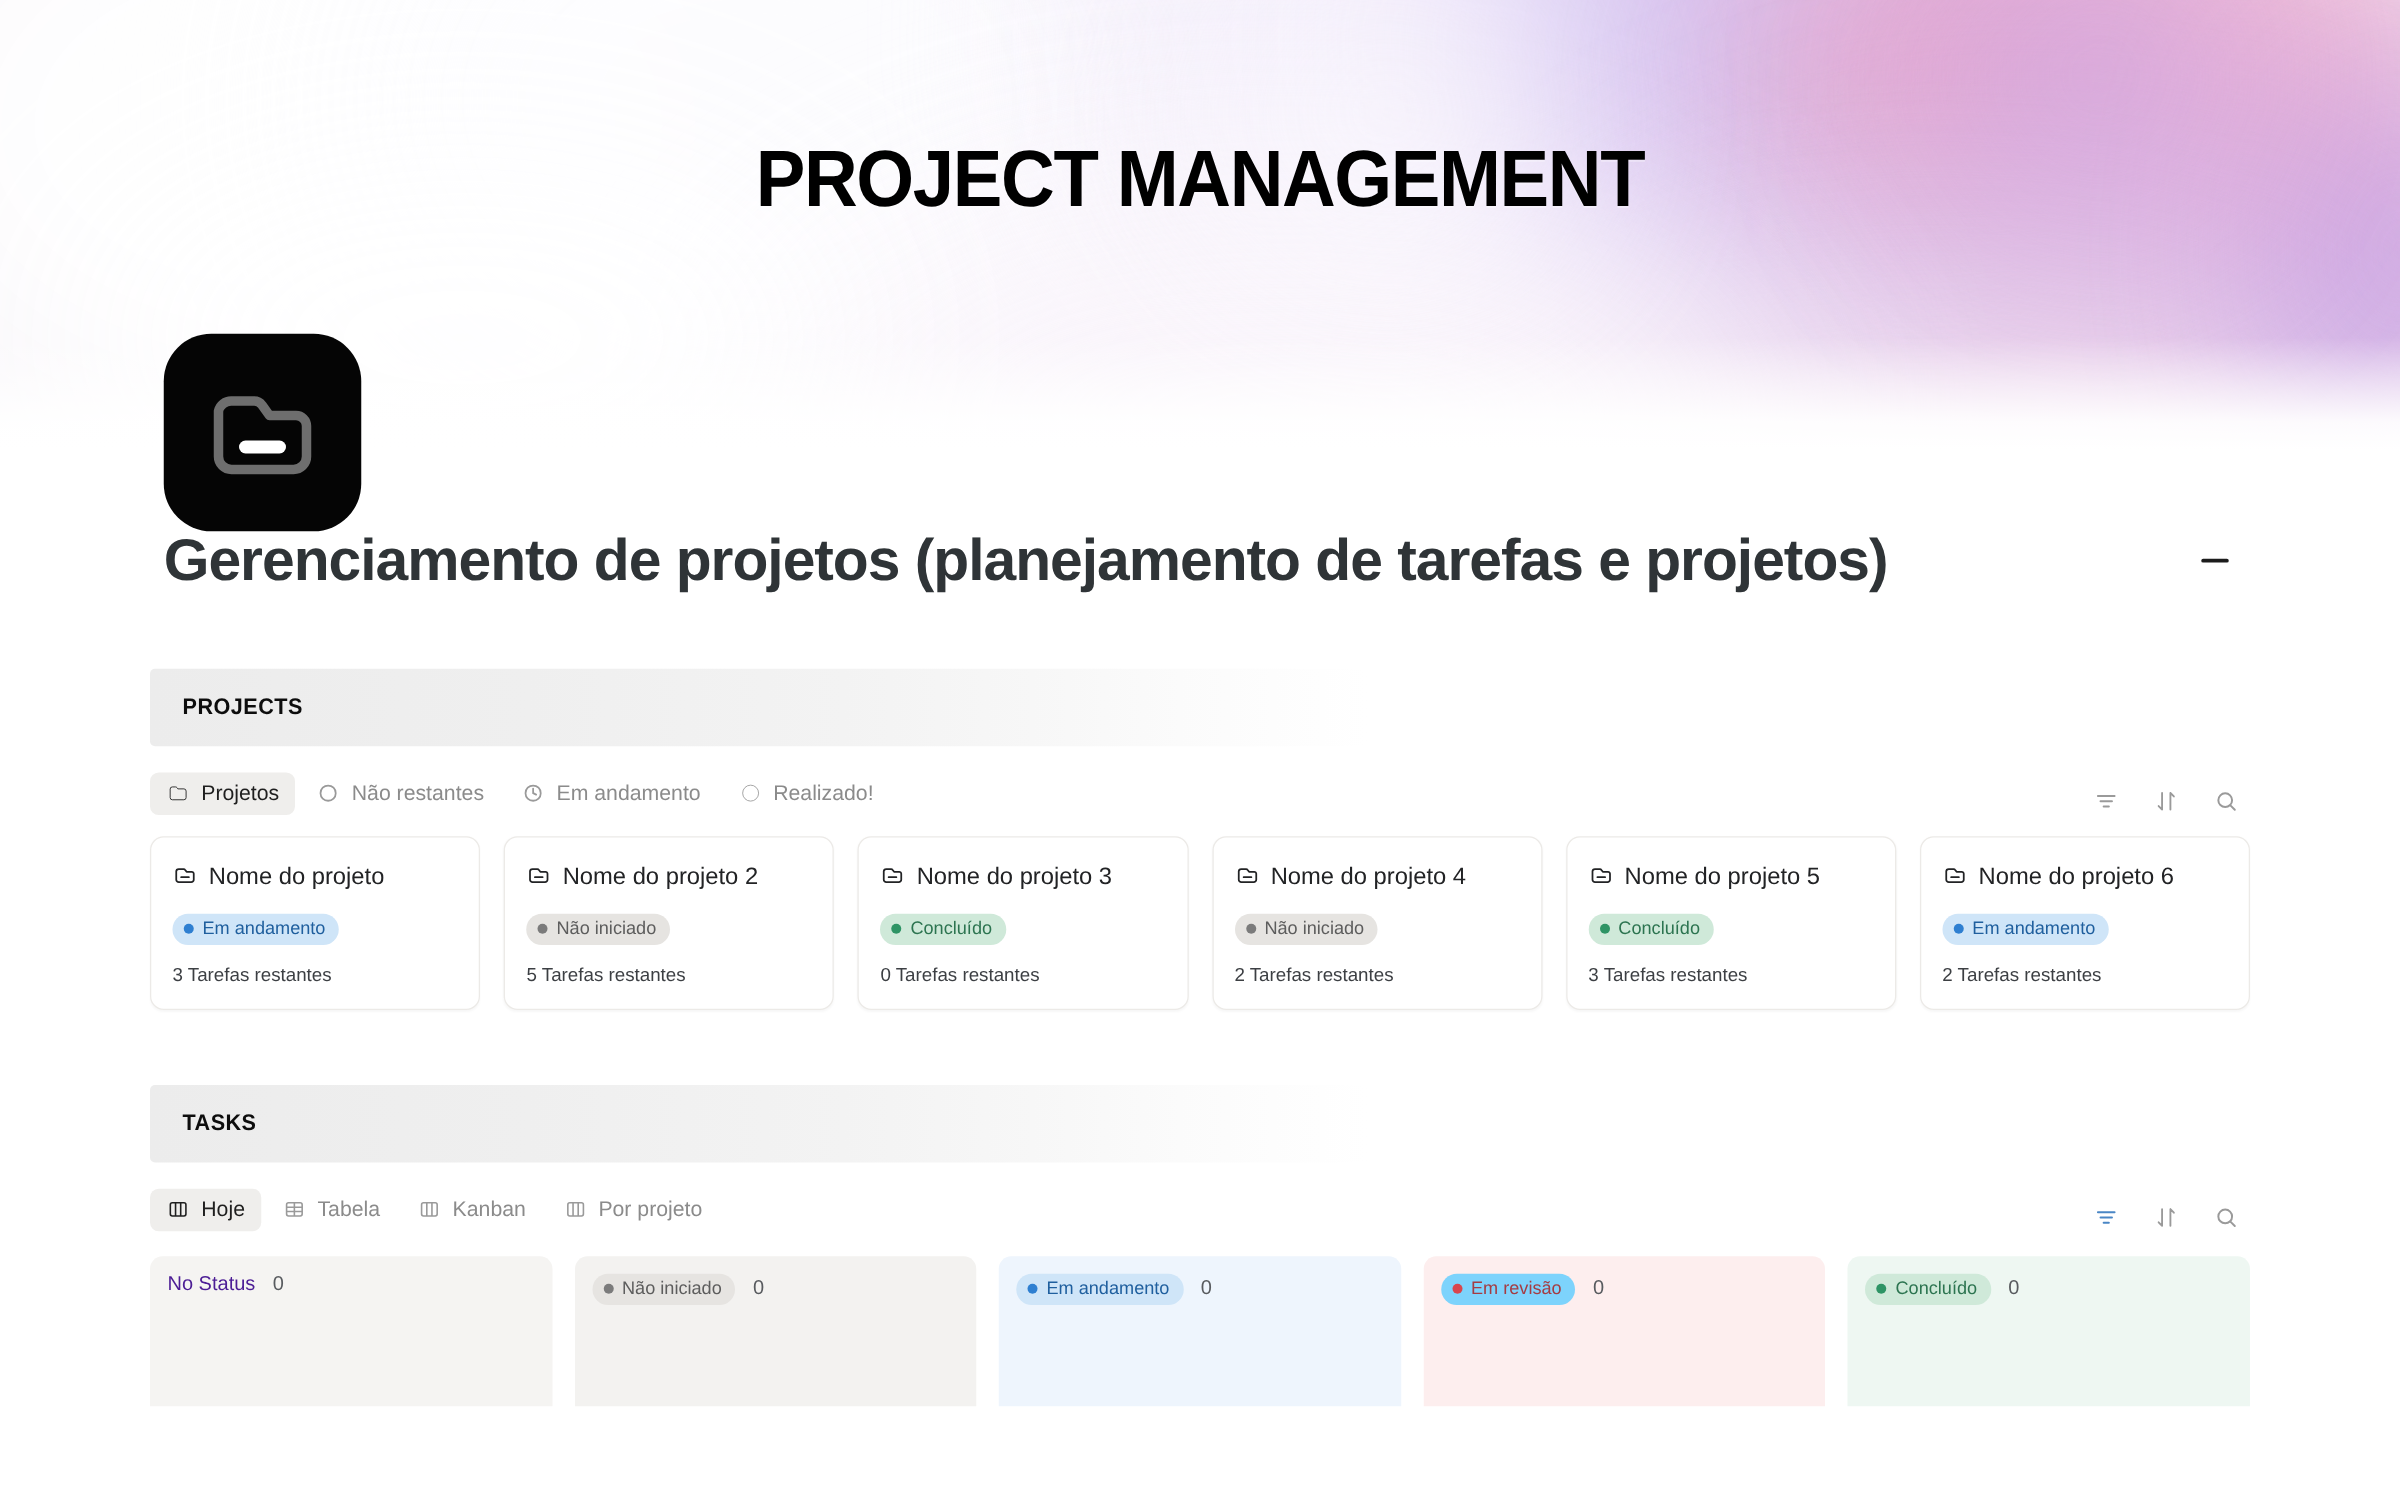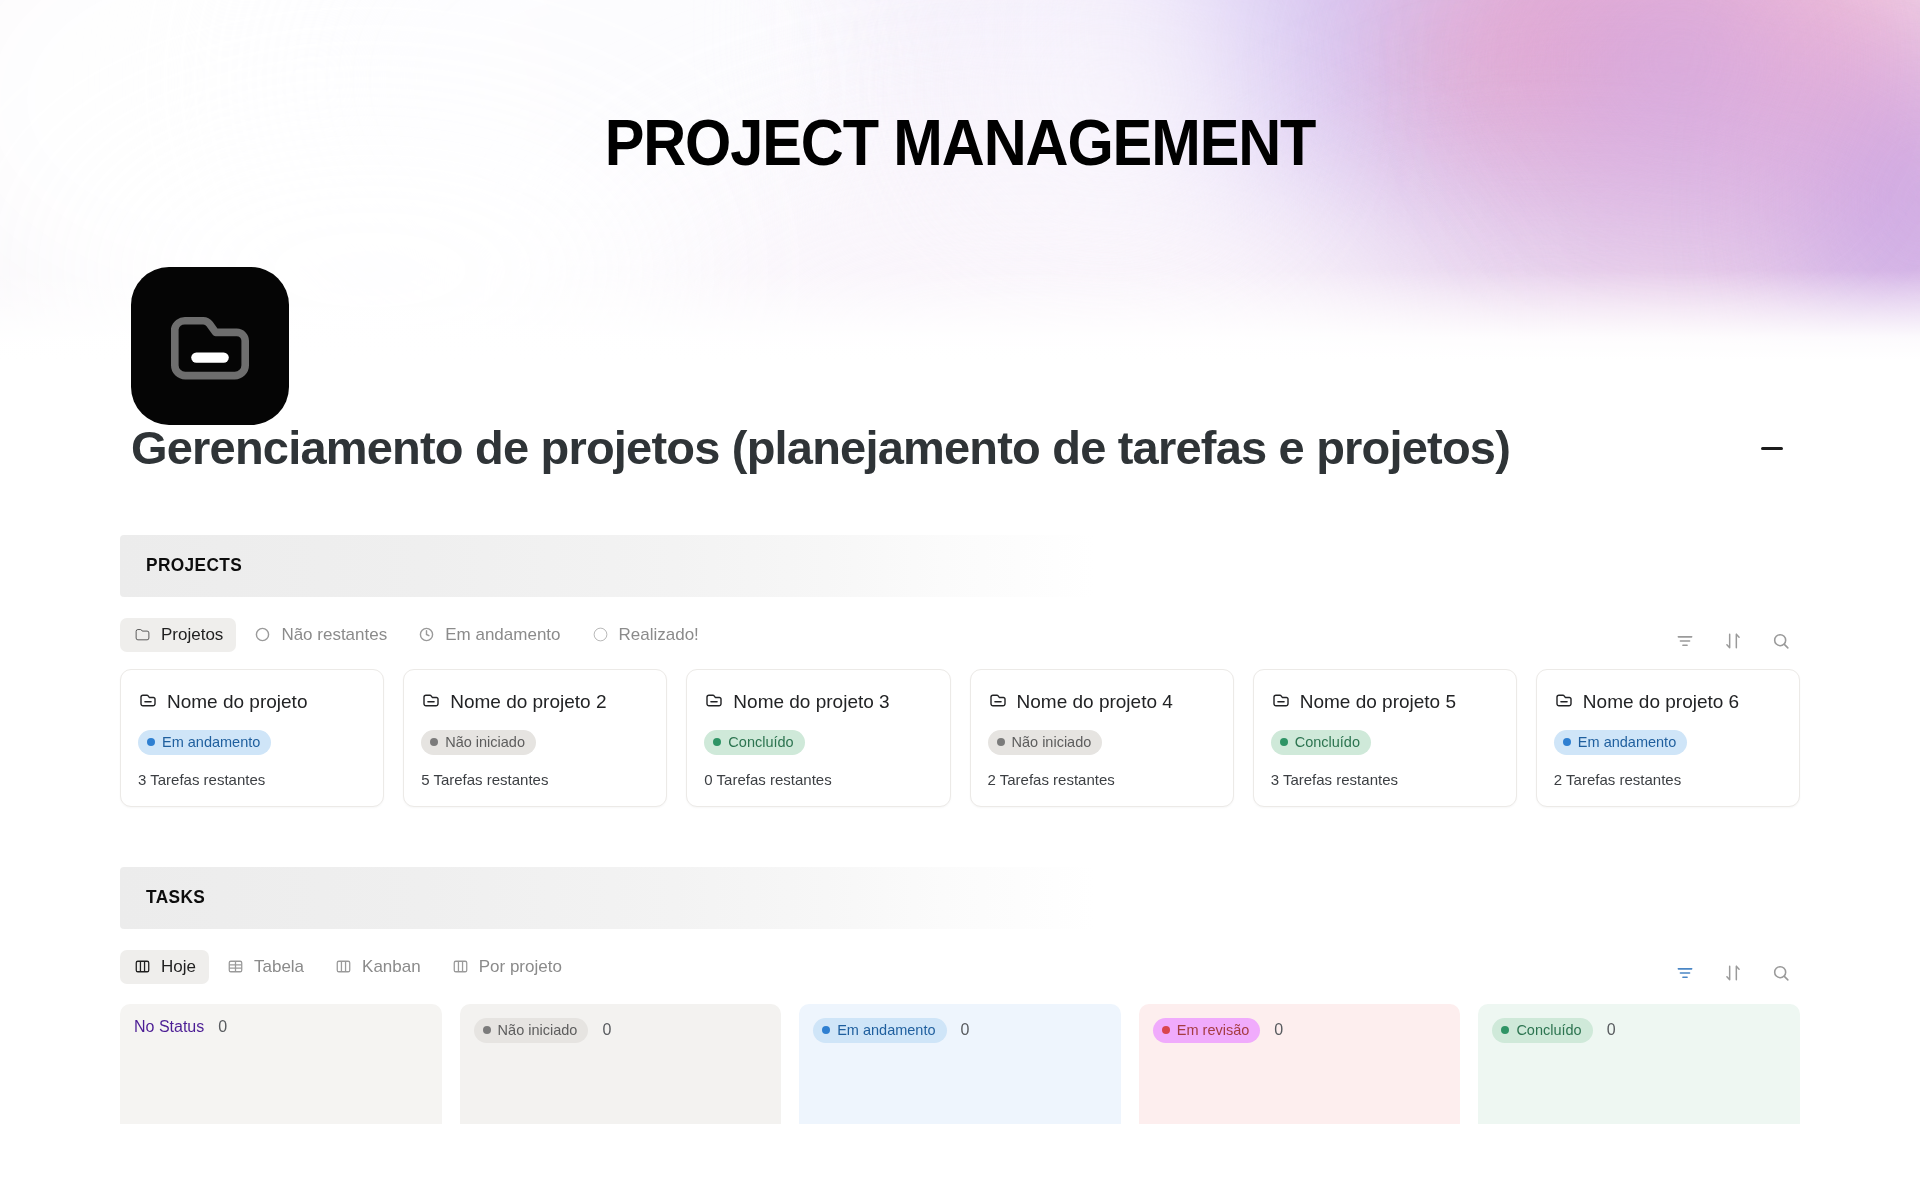--- a/index.html
+++ b/index.html
@@ -482,21 +482,21 @@
             <div class="kan-head">
               <span class="pill" style="margin-top:0;background:#cfe5f8;color:#1f5f9e">
                 <span class="dot" style="background:#2e7fd1"></span>
                 <span>Em andamento</span>
               </span>
               <span class="kan-count">0</span>
             </div>
           </div>
           <div class="kan-col" style="background: rgb(253, 238, 238);">
             <div class="kan-head">
-              <span class="pill" style="margin-top:0;background:#f0abfc;color:#a53c42">
+              <span class="pill" style="margin-top:0;background:#7dd3fc;color:#a53c42">
                 <span class="dot" style="background:#d9454d"></span>
                 <span>Em revisão</span>
               </span>
               <span class="kan-count">0</span>
             </div>
           </div>
           <div class="kan-col" style="background: rgb(238, 247, 242);">
             <div class="kan-head">
               <span class="pill" style="margin-top:0;background:#cfe9d9;color:#2c7450">
                 <span class="dot" style="background:#2e9465"></span>

